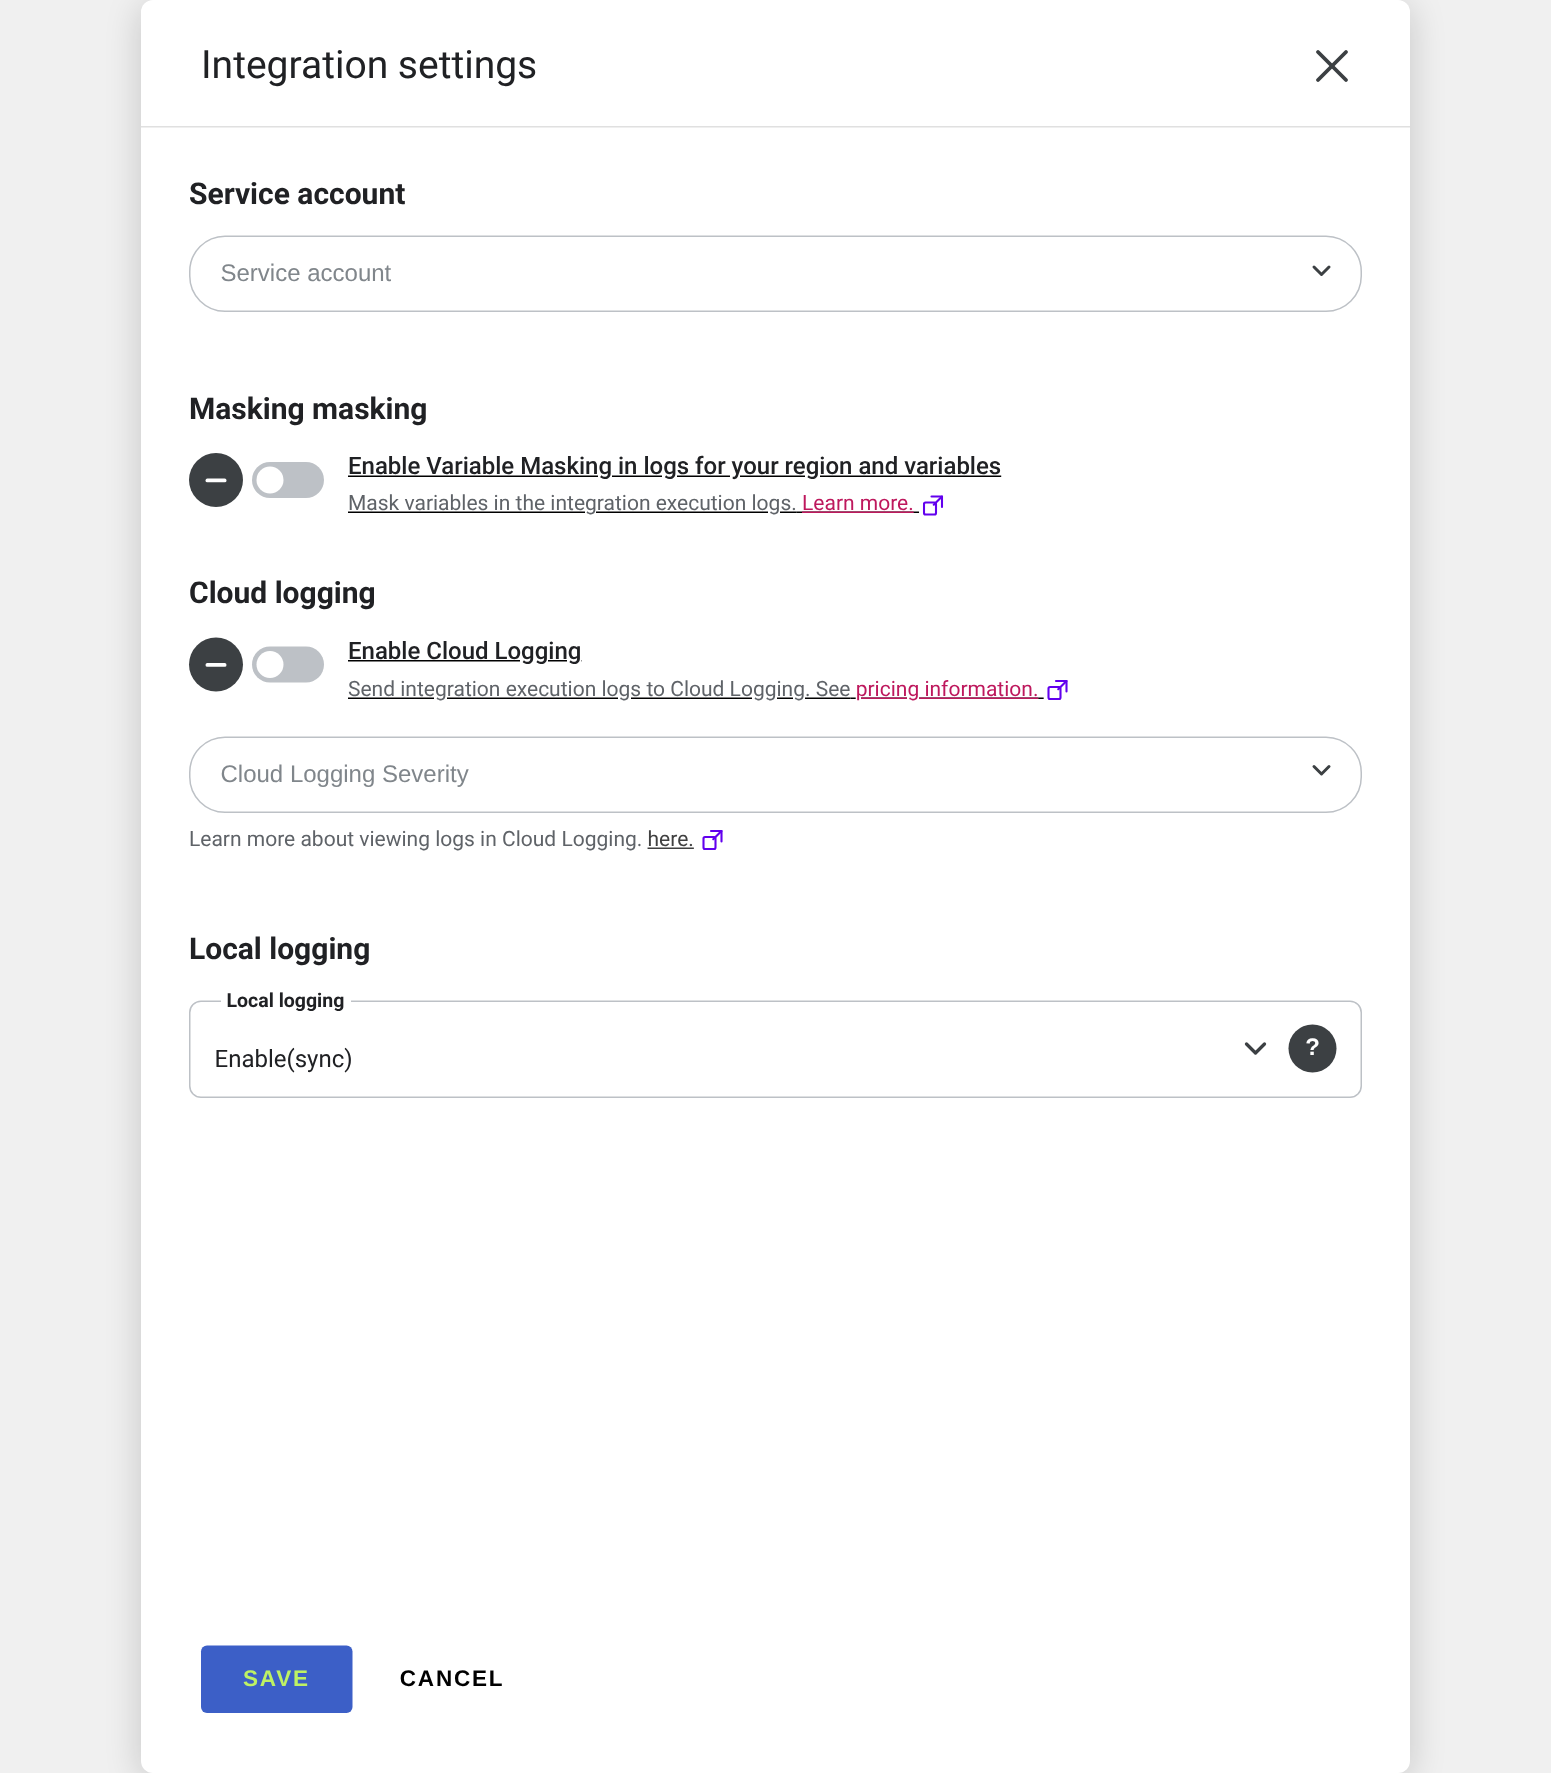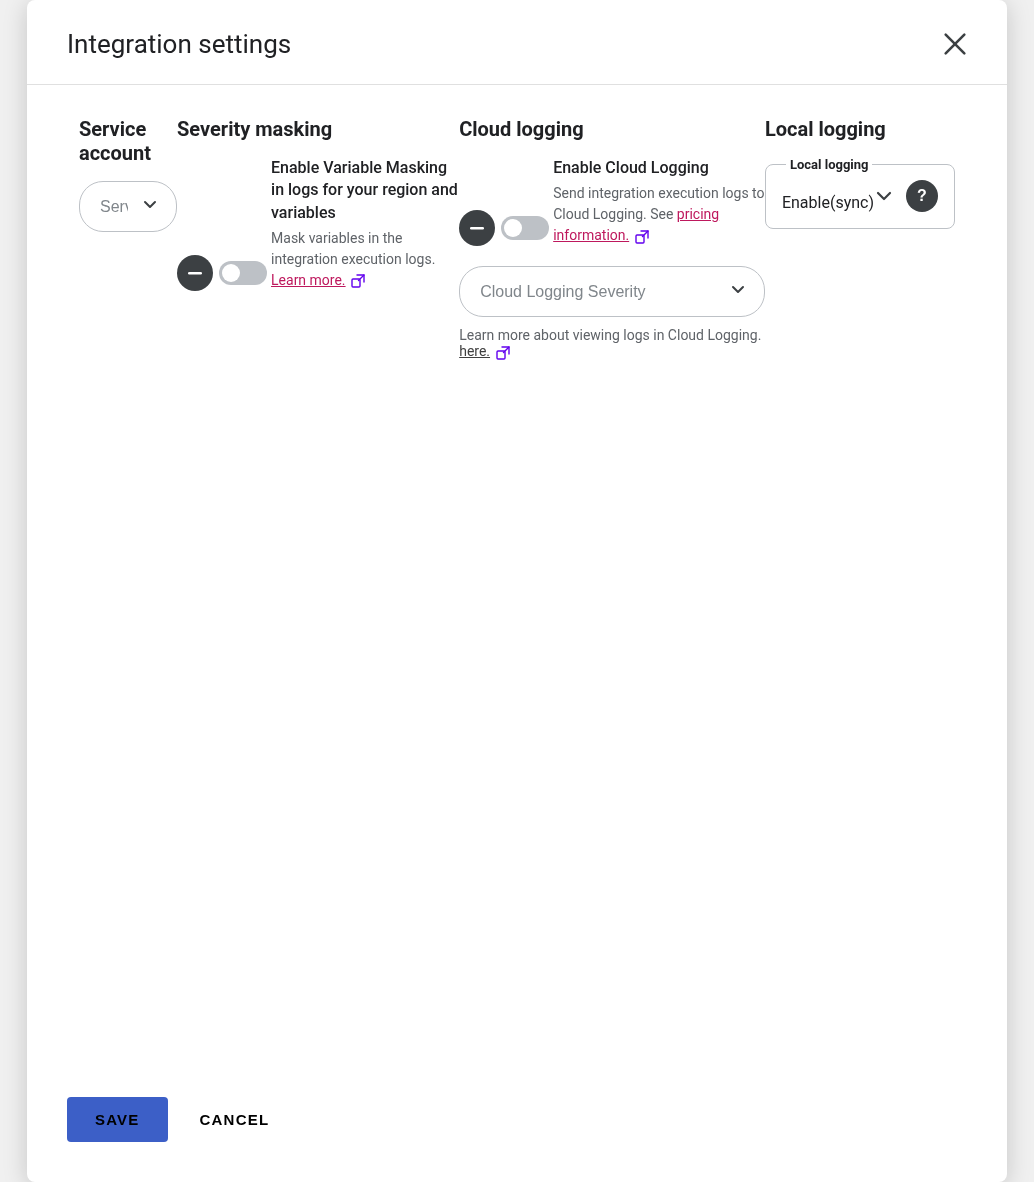--- a/index.html
+++ b/index.html
@@ -11,21 +11,21 @@
     body {
       font-family: 'Google Sans', Roboto, Arial, sans-serif;
       background: #f0f0f0;
       display: flex;
       justify-content: center;
       align-items: center;
       min-height: 100vh;
     }
 
     .dialog {
-      width: 980px;
+      width: 846px;
       min-height: 1182px;
       background: #ffffff;
       border-radius: 8px;
       box-shadow: 0 4px 24px rgba(0,0,0,0.18);
       display: flex;
       flex-direction: column;
       position: relative;
     }
 
     .dialog-header {
@@ -56,24 +56,24 @@
       border-radius: 50%;
       transition: background 0.15s;
     }
 
     .close-btn svg {
       width: 28px;
       height: 28px;
     }
 
     .dialog-body {
-      padding: 32px 52px;
+      padding: 32px 32px;
       flex: 1;
       display: flex;
-      flex-direction: row;
+      flex-direction: column;
       gap: 0;
     }
 
     
     .section {
       margin-bottom: 28px;
     }
 
     .section-title {
       font-size: 20px;
@@ -106,23 +106,24 @@
       right: 18px;
       top: 50%;
       transform: translateY(-50%);
       pointer-events: none;
       color: #3c4043;
     }
 
     
     .toggle-row {
       display: flex;
-      align-items: flex-end;
-      gap: 4px;
+      align-items: flex-start;
+      gap: 16px;
       margin-bottom: 8px;
+      text-decoration: underline;
     }
 
     .toggle-wrapper {
       display: flex;
       align-items: center;
       gap: 0;
       flex-shrink: 0;
       margin-top: 2px;
     }
 
@@ -268,21 +269,21 @@
     
     .dialog-footer {
       padding: 24px 40px 40px 40px;
       display: flex;
       align-items: center;
       gap: 16px;
     }
 
     .save-btn {
       background: #3c5fc7;
-      color: #000000;
+      color: #bef264;
       border: none;
       border-radius: 4px;
       padding: 14px 28px;
       font-size: 15px;
       font-weight: 700;
       letter-spacing: 0.08em;
       cursor: pointer;
       text-transform: uppercase;
       transition: background 0.15s;
     }
@@ -332,21 +333,21 @@
           <svg width="18" height="18" viewBox="0 0 18 18" fill="none">
             <path d="M4 6l5 5 5-5" stroke="#3c4043" stroke-width="2" stroke-linecap="round" stroke-linejoin="round"></path>
           </svg>
         </span>
       </div>
     </div>
 
     <div class="section-gap"></div>
 
     <div class="section">
-      <div class="section-title">Severity masking</div>
+      <div class="section-title">Masking masking</div>
       <div class="toggle-row">
         <div class="toggle-wrapper">
           <div class="toggle-minus">
             <svg viewBox="0 0 22 22" fill="none">
               <rect x="4" y="10" width="14" height="2.5" rx="1.25" fill="white"></rect>
             </svg>
           </div>
           <div class="toggle-switch"></div>
         </div>
         <div class="toggle-text-block">

